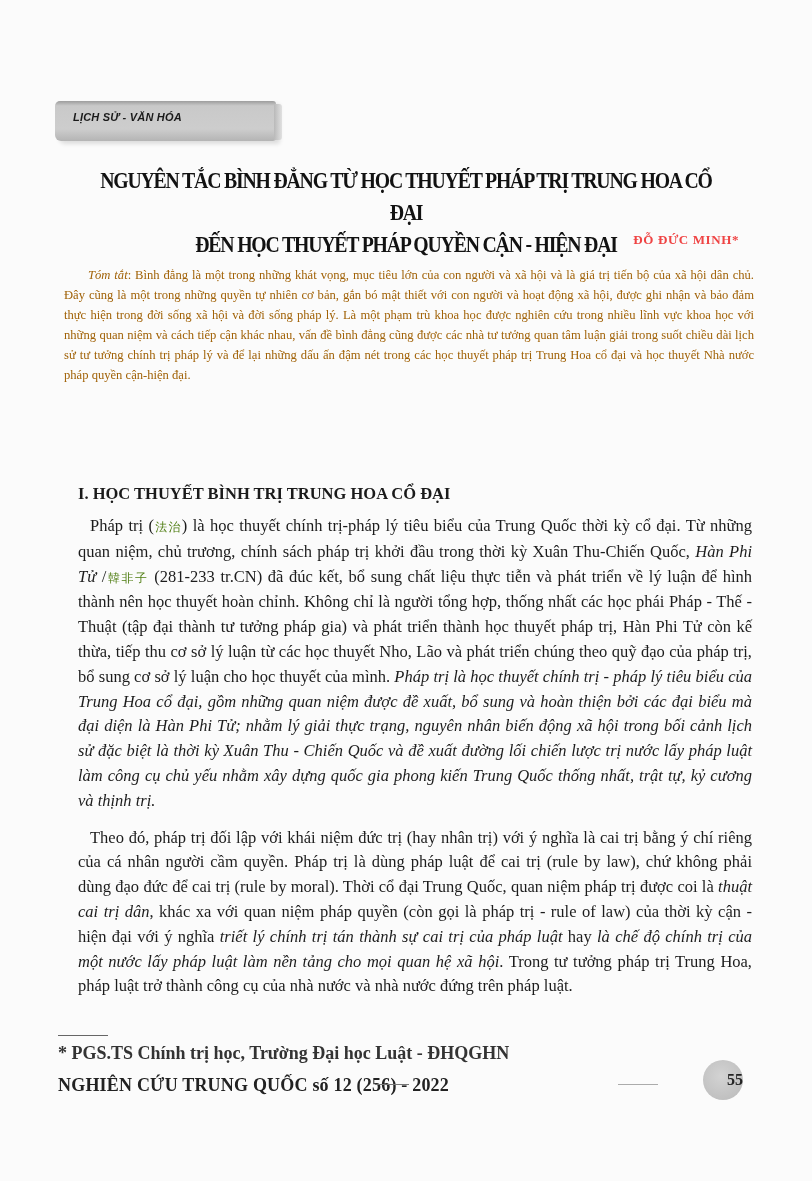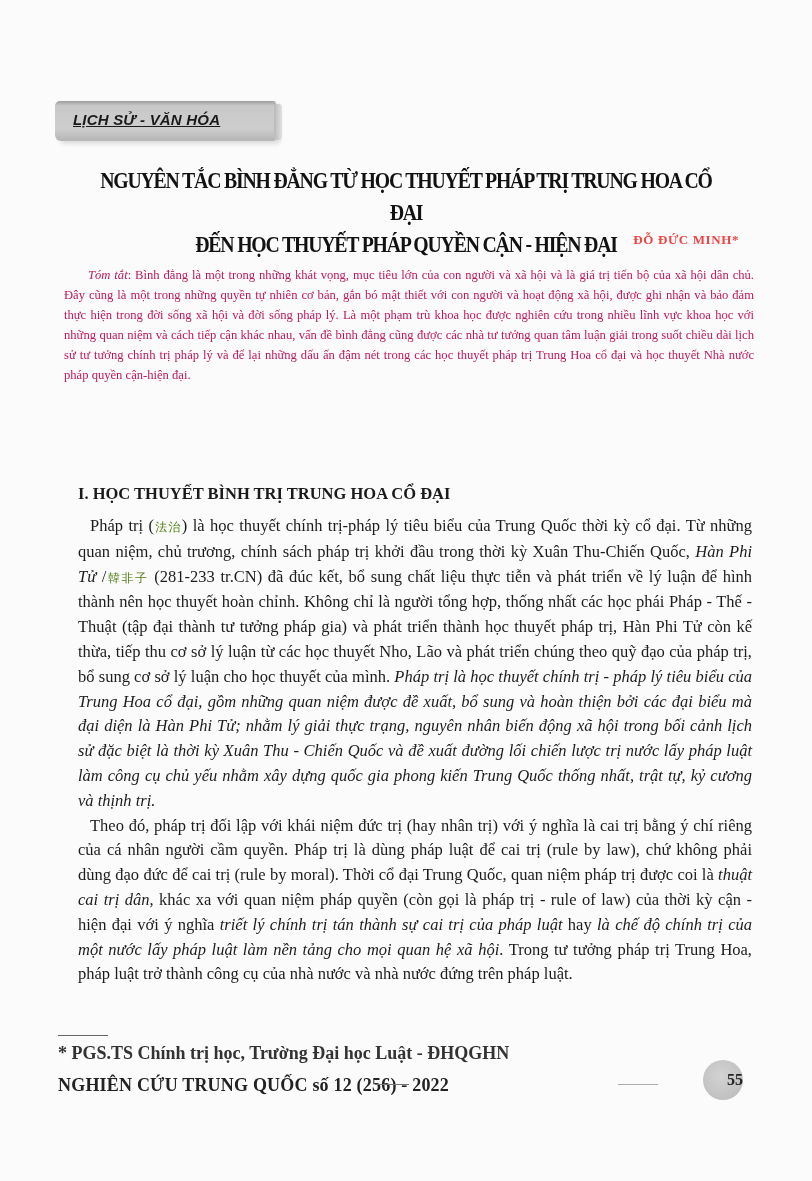--- a/index.html
+++ b/index.html
@@ -13,46 +13,46 @@
     border-radius: 5px 3px 3px 6px;
     box-shadow: 4px 3px 4px rgba(0,0,0,0.12);
   }
   .section-badge::after {
     content: ""; position: absolute; right: -6px; top: 3px; width: 8px; height: 36px;
     background: linear-gradient(to right, #b9b9b9, #e1e1e1); border-radius: 0 3px 3px 0;
   }
   .section-badge span {
     position: absolute; left: 18px; top: 10px;
     font-family: "Liberation Sans", "DejaVu Sans", sans-serif; font-weight: bold; font-style: italic;
-    font-size: 15px; color: #1a1a1a; letter-spacing: 0.2px; text-decoration: underline;
+    font-size: 11px; color: #1a1a1a; letter-spacing: 0.2px;
   }
   .title {
     position: absolute; left: 40px; width: 732px; top: 165px; text-align: center;
     font-family: "Liberation Serif", serif; font-weight: bold; font-size: 23px; line-height: 32px;
     letter-spacing: -1.4px; transform: scaleX(0.86); transform-origin: center top; color: #121212;
   }
   .author {
     position: absolute; right: 73px; top: 232px; font-size: 13px; font-weight: bold; letter-spacing: 0.6px; color: #ef4444;
   }
   .abstract {
     position: absolute; left: 64px; width: 690px; top: 265px;
-    font-size: 12.6px; line-height: 20px; text-align: justify; color: #be185d;
+    font-size: 12.6px; line-height: 20px; text-align: justify; color: #a16207;
   }
   .abstract p { margin: 0; text-indent: 24px; }
   .abstract .kw { margin-top: 8px; }
   .abstract em { font-style: italic; }
   .section-heading {
     position: absolute; left: 78px; top: 484px; font-size: 16.5px; font-weight: bold; color: #1a1a1a;
   }
   .body-text {
     position: absolute; left: 78px; width: 674px; top: 514px;
     font-size: 16.5px; line-height: 24.8px; text-align: justify; color: #1c1c1c;
   }
   .body-text p { margin: 0; text-indent: 12px; }
-  .body-text p + p { margin-top: 0; }
+  .body-text p + p { margin-top: 12px; }
   .body-text em { font-style: italic; }
   .cjk { font-family: "DejaVu Sans", sans-serif; font-size: 12px; color: #4d7c0f; }
   .footnote-rule {
     position: absolute; left: 58px; top: 1035px; width: 50px; height: 1px; background: #666;
   }
   .footnote {
     position: absolute; left: 58px; top: 1043px; font-size: 18px; font-weight: bold; color: #333;
   }
   .journal {
     position: absolute; left: 58px; top: 1075px; font-size: 18px; font-weight: bold; color: #222; letter-spacing: 0.2px;

